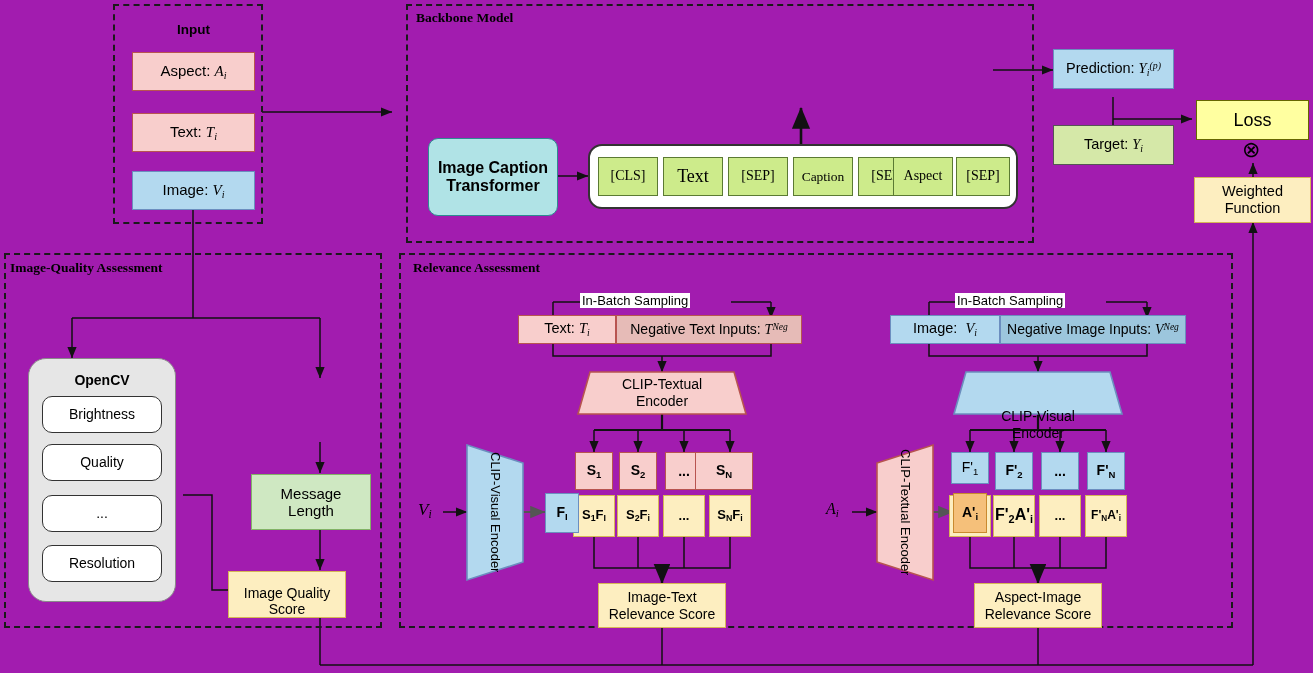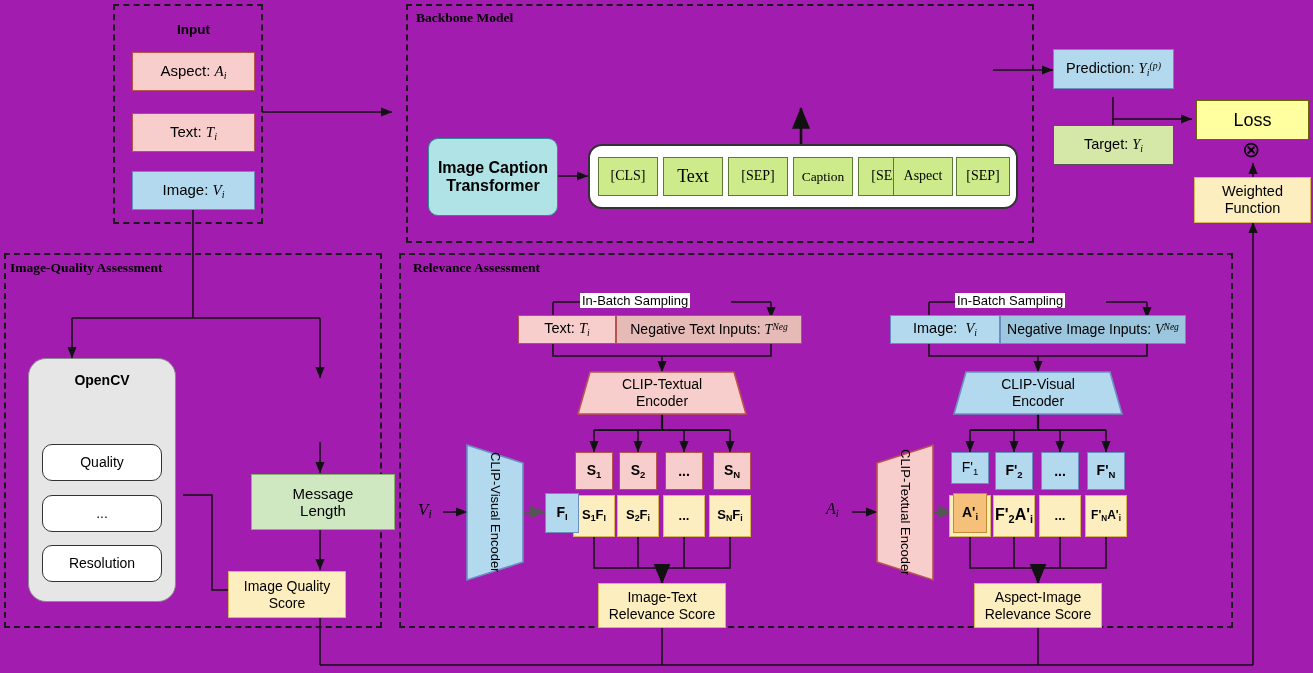--- a/index.html
+++ b/index.html
@@ -198,31 +198,32 @@
   <div class="free" style="left:1242px;top:139px;font-size:22px;line-height:1;">⊗</div>
   <div class="box tan" style="left:1194px;top:177px;width:117px;height:46px;font-size:14.5px;">
     <span>
       <span>Weighted</span><br>
       <span>Function</span>
     </span>
   </div>
 
   <div class="box grey r18" style="left:28px;top:358px;width:148px;height:244px;"></div>
   <div class="free bold" style="left:28px;top:372px;width:148px;text-align:center;font-size:14px;">OpenCV</div>
+  <div class="box white r10" style="left:42px;top:396px;width:120px;height:37px;font-size:14px;">Brightness</div>
   <div class="box white r10" style="left:42px;top:444px;width:120px;height:37px;font-size:14px;">Quality</div>
   <div class="box white r10" style="left:42px;top:495px;width:120px;height:37px;font-size:14px;">...</div>
   <div class="box white r10" style="left:42px;top:545px;width:120px;height:37px;font-size:14px;">Resolution</div>
 
-  <div class="box green2" style="left:251px;top:474px;width:144px;height:56px;font-size:15px;">
+  <div class="box green2" style="left:251px;top:474px;width:120px;height:56px;font-size:15px;">
     <span>
       <span>Message</span><br>
       <span>Length</span>
     </span>
   </div>
-  <div class="box tan" style="left:228px;top:571px;width:118px;height:47px;font-size:14px;">
+  <div class="box tan" style="left:228px;top:571px;width:118px;height:47px;font-size:14px;align-items:flex-end;">
     <span>
       <span>Image Quality</span><br>
       <span>Score</span>
     </span>
   </div>
 
   <div class="free" style="left:580px;top:293px;font-size:13px;background:#fff;padding:0 2px;">In-Batch Sampling</div>
   <div class="box pink" style="left:518px;top:315px;width:98px;height:29px;font-size:14.5px;">
     <span>Text: <span class="lbl-serif it">T<sub>i</sub></span></span>
   </div>
@@ -241,21 +242,21 @@
 
   <div class="box pink" style="left:575px;top:452px;width:38px;height:38px;font-size:14px;font-weight:bold;">
       <span>S<sub>1</sub></span>
     </div>
   <div class="box pink" style="left:619px;top:452px;width:38px;height:38px;font-size:14px;font-weight:bold;">
       <span>S<sub>2</sub></span>
     </div>
   <div class="box pink" style="left:665px;top:452px;width:38px;height:38px;font-size:14px;font-weight:bold;">
       <span>...</span>
     </div>
-  <div class="box pink" style="left:713px;top:452px;width:38px;height:38px;font-size:14px;font-weight:bold;">
+  <div class="box pink" style="left:695px;top:452px;width:58px;height:38px;font-size:14px;font-weight:bold;">
       <span>S<sub>N</sub></span>
     </div>
 
   <div class="box tan" style="left:573px;top:495px;width:42px;height:42px;font-size:13px;font-weight:bold;">
       <span>S<sub>1</sub>F<sub>I</sub></span>
     </div>
   <div class="box tan" style="left:617px;top:495px;width:42px;height:42px;font-size:13px;font-weight:bold;">
       <span>S<sub>2</sub>F<sub>i</sub></span>
     </div>
   <div class="box tan" style="left:663px;top:495px;width:42px;height:42px;font-size:13px;font-weight:bold;">
@@ -291,21 +292,21 @@
     <span>Image: &nbsp;<span class="lbl-serif it">V<sub>i</sub></span></span>
   </div>
   <div class="box blued" style="left:1000px;top:315px;width:186px;height:29px;font-size:14px;">
     <span>Negative Image Inputs: <span class="lbl-serif it">V<sup>Neg</sup></span></span>
   </div>
 
   <div class="trap" style="left:954px;top:372px;width:168px;height:42px;">
     <svg width="168" height="42">
         <polygon points="12,0 156,0 168,42 0,42" fill="#b3d9ef" stroke="#6c8ebf" stroke-width="1.6"></polygon>
       </svg>
-    <div class="tlabel" style="font-size:14px;">
+    <div class="tlabel" style="font-size:14px;margin-top:32px;">
       <span><span>CLIP-Visual</span><br><span>Encoder</span></span>
     </div>
   </div>
 
   <div class="box blue" style="left:951px;top:452px;width:38px;height:32px;font-size:14px;font-weight:normal;">
       <span>F'<sub>1</sub></span>
     </div>
   <div class="box blue" style="left:995px;top:452px;width:38px;height:38px;font-size:14px;font-weight:bold;">
       <span>F'<sub>2</sub></span>
     </div>

